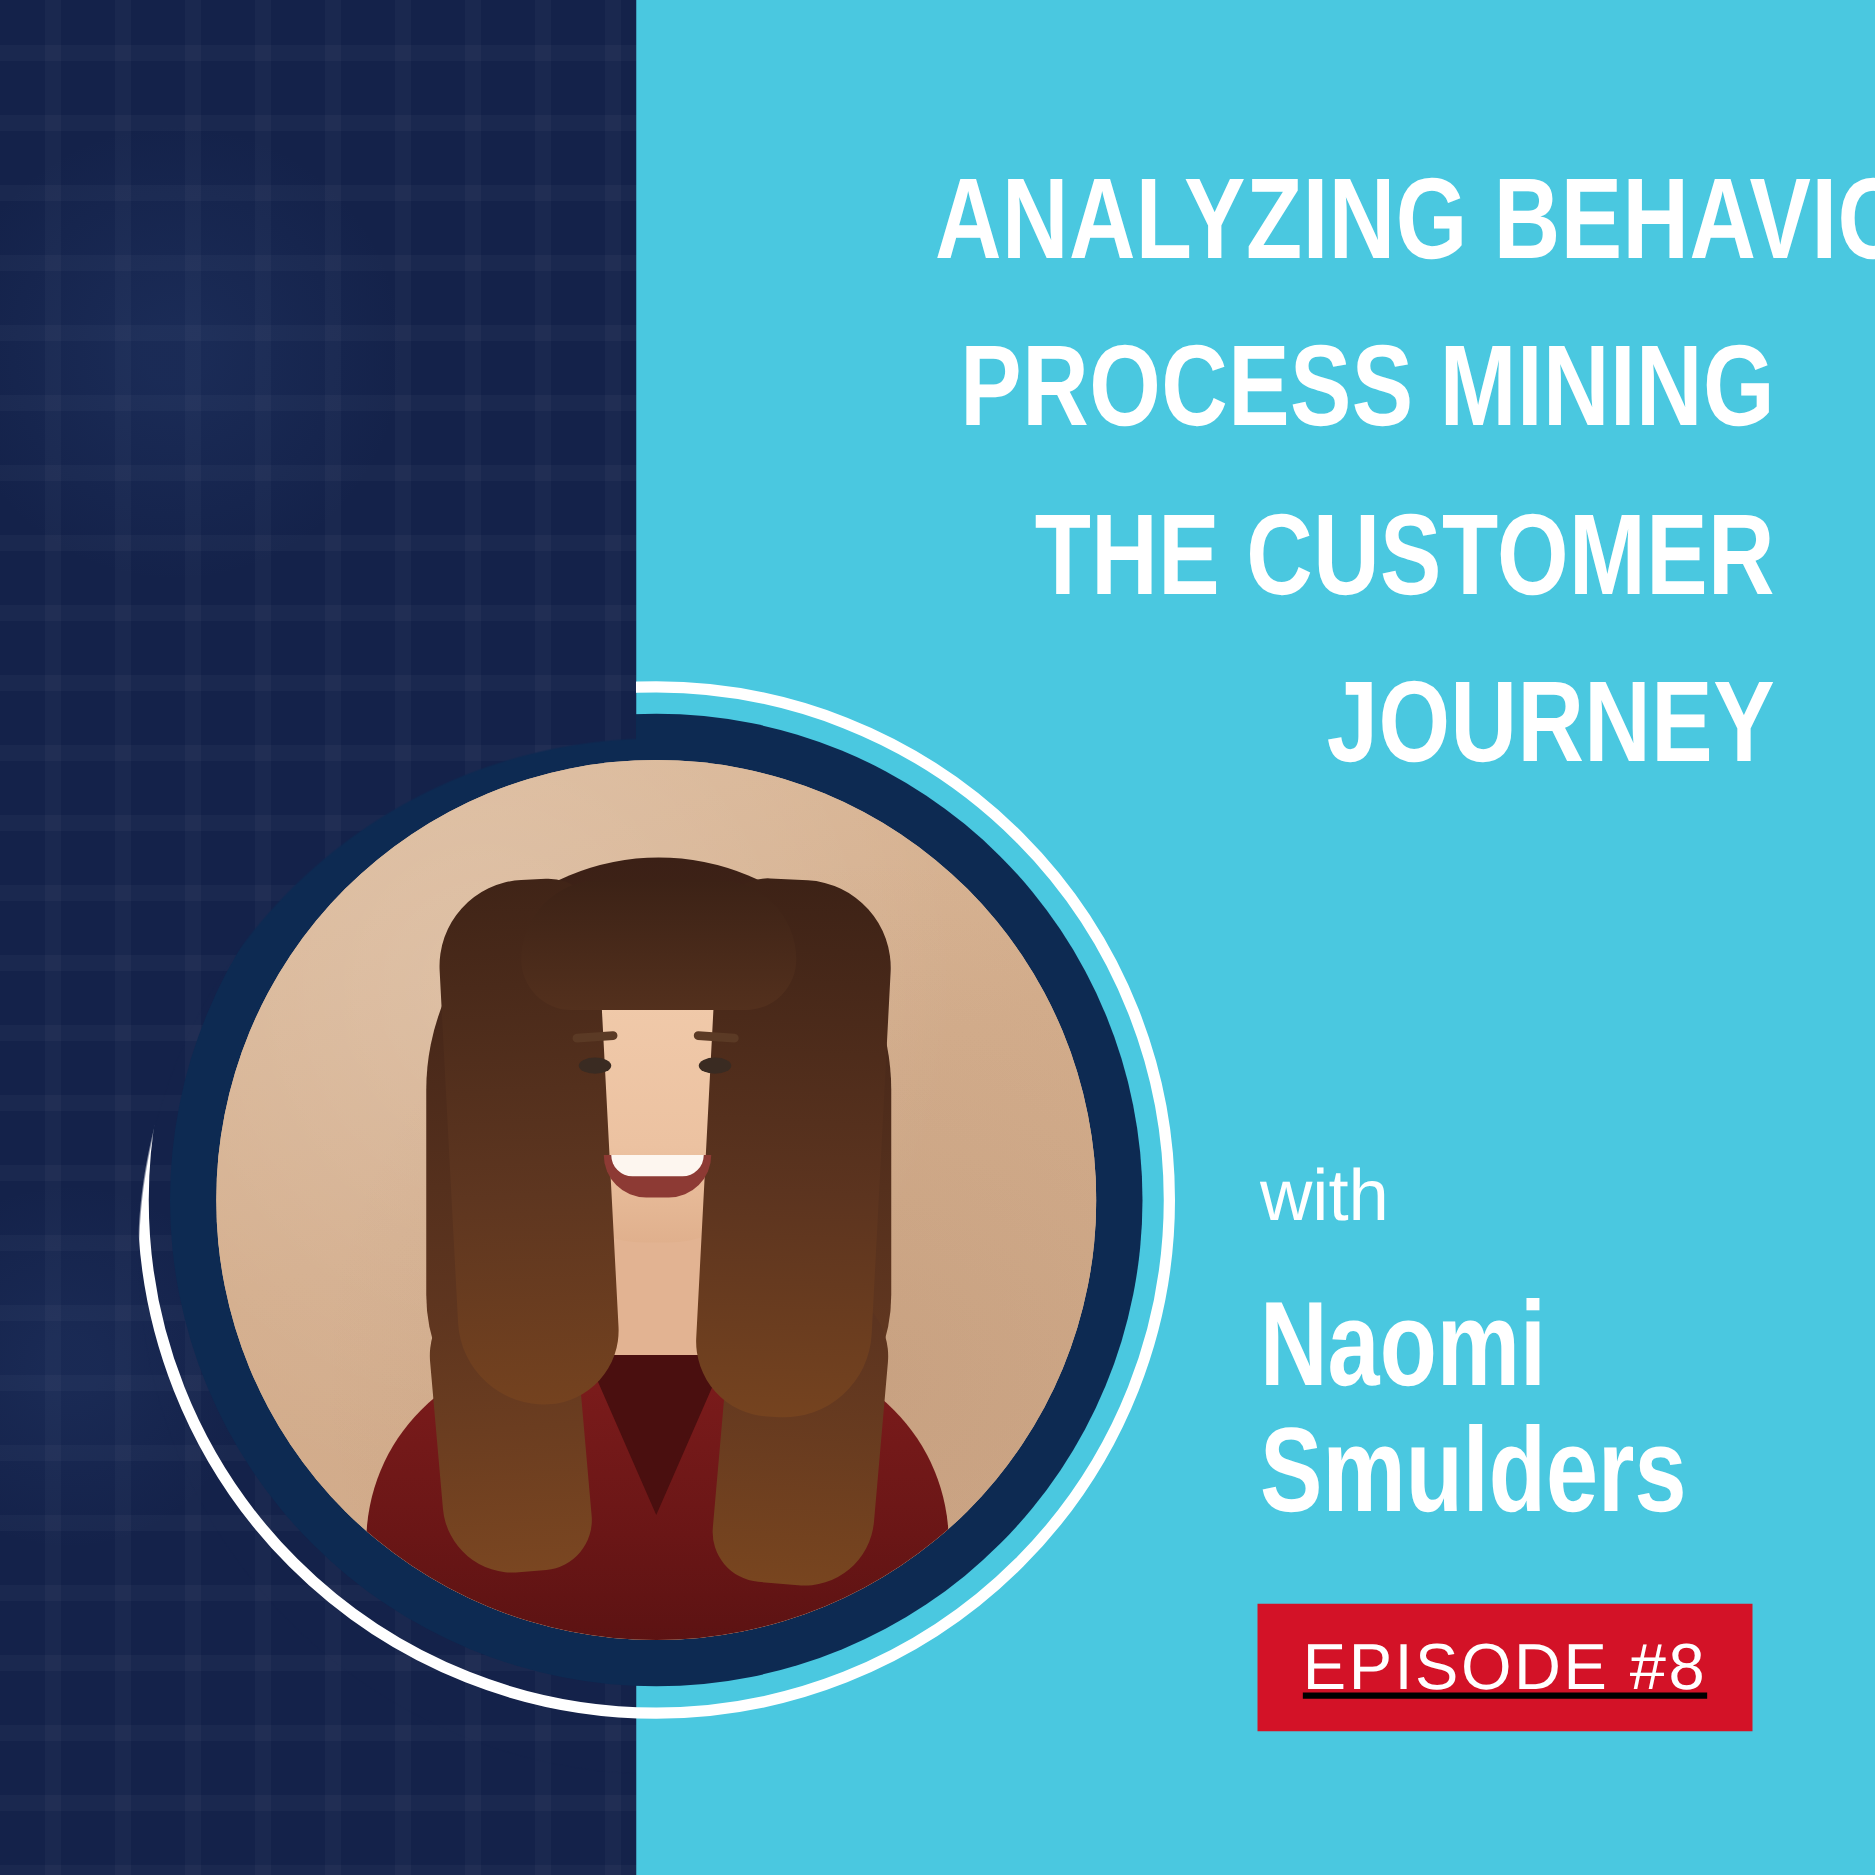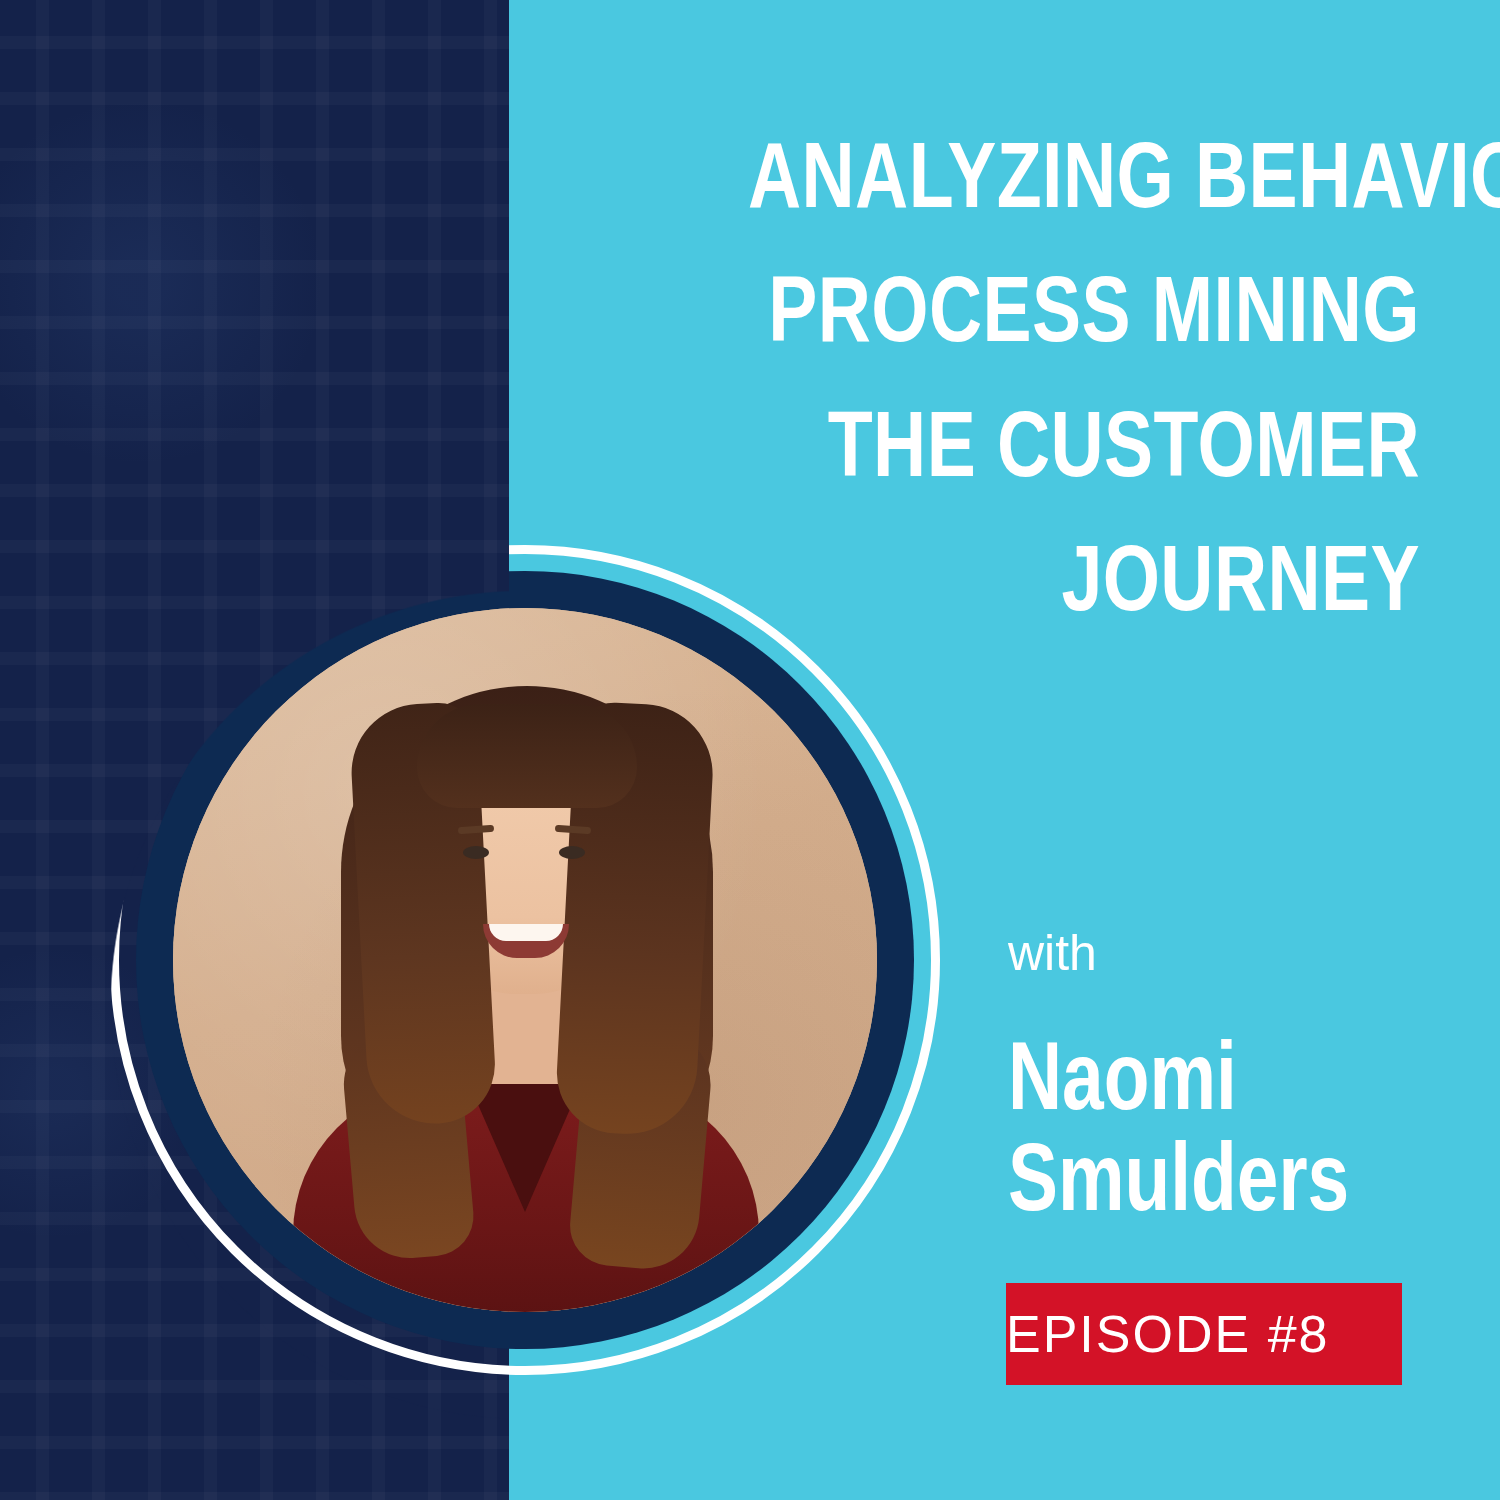--- a/index.html
+++ b/index.html
@@ -252,21 +252,21 @@
     transform-origin: right center;
     white-space: nowrap;
   }
 
   
   .with-label {
     position: absolute;
     left: 1008px;
     top: 928px;
     color: #ffffff;
-    font-size: 50px;
+    font-size: 58px;
     font-weight: 400;
     line-height: 1;
   }
   .guest-name {
     position: absolute;
     left: 1008px;
     top: 1026px;
     color: #ffffff;
     font-family: "Liberation Sans Narrow", "Liberation Sans", sans-serif;
     font-weight: 700;
@@ -280,20 +280,22 @@
   
   .episode-badge {
     position: absolute;
     left: 1006px;
     top: 1283px;
     width: 396px;
     height: 102px;
     background: #d31227;
     display: flex;
     align-items: center;
+    justify-content: center;
+    text-decoration: underline;
   }
   .episode-badge span {
     color: #ffffff;
     font-size: 52px;
     font-weight: 400;
     letter-spacing: 2px;
     line-height: 1;
   }
 </style>
 </head>

